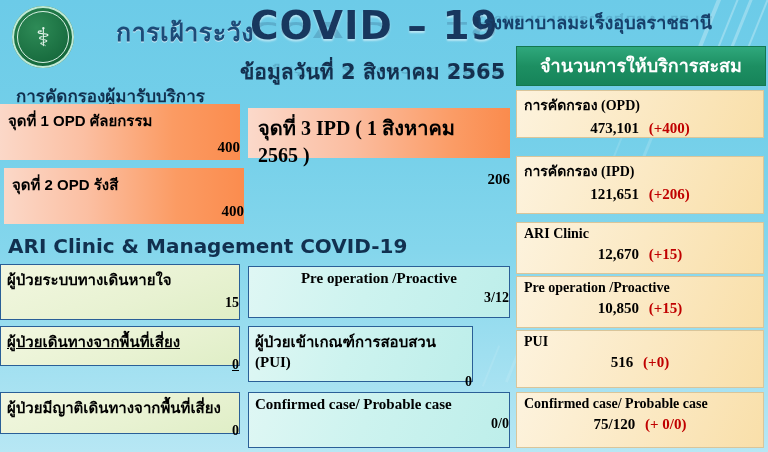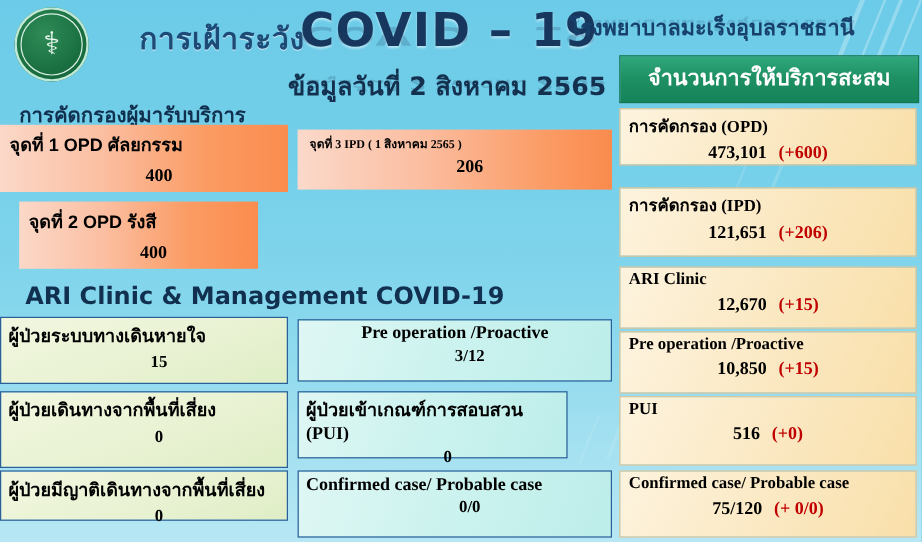--- a/index.html
+++ b/index.html
@@ -49,46 +49,46 @@
   .datetxt{position:absolute;left:240px;top:55px;font-size:21px;font-weight:bold;color:#14304f;
         font-family:"DejaVu Sans","Liberation Sans",sans-serif;}
   .datetxt-refl{position:absolute;left:240px;top:80px;font-size:21px;font-weight:bold;
         color:rgba(20,48,79,.20);font-family:"DejaVu Sans","Liberation Sans",sans-serif;
         transform:scaleY(-.55);transform-origin:top;}
 
   
   .sec-head{position:absolute;font-weight:bold;color:#11304f;
             font-family:"DejaVu Sans","Liberation Sans",sans-serif;}
   #screen-head{left:16px;top:82px;font-size:17px;}
-  #ari-head{left:21px;top:234px;font-size:20px;}
+  #ari-head{left:8px;top:234px;font-size:20px;}
 
   
   .card{position:absolute;box-sizing:border-box;}
   .card .lbl{font-weight:bold;color:#000;font-family:"DejaVu Sans","Liberation Sans",sans-serif;}
-  .card .val{font-weight:bold;color:#000;font-family:"Liberation Serif",serif;text-align:center;padding-left:25px;}
+  .card .val{font-weight:bold;color:#000;font-family:"Liberation Serif",serif;text-align:right;padding-left:25px;}
 
   
   .orange{background:linear-gradient(90deg,#fbd8c8 0%,#fbbfa2 35%,#fb9b63 72%,#fb8c4e 100%);}
   .orange .lbl{font-size:15px;padding:5px 4px 0 8px;font-family:Liberation Sans, sans-serif;}
   .orange .val{font-size:15px;margin-top:6px;}
 
   #box-opd1{left:0;top:104px;width:240px;height:56px;}
-  #box-opd2{left:16px;top:168px;width:199px;height:56px;}
+  #box-opd2{left:4px;top:168px;width:240px;height:56px;}
   #box-ipd3{left:248px;top:108px;width:262px;height:50px;
             background:linear-gradient(90deg,#fbd9ca 0%,#fbbda0 40%,#fb9c66 78%,#fa8b4d 100%);}
-  #box-ipd3 .lbl{font-size:10px;padding:4px 15px 0 10px;font-family:"Liberation Serif",serif;}
+  #box-ipd3 .lbl{font-size:20px;padding:4px 15px 0 10px;font-family:"Liberation Serif",serif;}
   #box-ipd3 .val{font-size:15px;margin-top:4px;}
 
   
   .greenbox{background:linear-gradient(160deg,#f2f7e0 0%,#e8f2d2 60%,#dfeec6 100%);
             border:1.5px solid #2a5f97;}
   .greenbox .lbl{font-size:15px;padding:3px 0 0 6px;font-family:"Liberation Serif",serif;}
   .greenbox .val{font-size:14px;margin-top:3px;}
   #ari-l1{left:0;top:264px;width:240px;height:56px;}
-  #ari-l2{left:0;top:326px;width:240px;height:64px;}
+  #ari-l2{left:0;top:326px;width:240px;height:40px;text-decoration:underline;}
   #ari-l3{left:0;top:392px;width:240px;height:42px;}
 
   
   .cyanbox{background:linear-gradient(110deg,#dff7f4 0%,#cdf3ef 45%,#bdeeea 100%);
            border:1.5px solid #2a5f97;}
   .cyanbox .lbl{font-size:15px;font-family:"Liberation Serif",serif;padding:3px 0 0 6px;}
   .cyanbox .lbl.center{text-align:center;padding-left:0;}
   .cyanbox .val{font-size:14px;margin-top:3px;}
   #ari-m1{left:248px;top:266px;width:262px;height:52px;}
   #ari-m2{left:248px;top:326px;width:225px;height:56px;}
@@ -189,21 +189,21 @@
   </div>
 
   <div id="cum-head">
     <div class="t">จำนวนการให้บริการสะสม</div>
   </div>
 
   <div class="yellowbox" id="cum1">
     <div class="lbl">การคัดกรอง (OPD)</div>
     <div class="valrow">
       <span>473,101</span>
-      <span class="delta">(+600)</span>
+      <span class="delta">(+400)</span>
     </div>
   </div>
 
   <div class="yellowbox" id="cum2">
     <div class="lbl">การคัดกรอง (IPD)</div>
     <div class="valrow">
       <span>121,651</span>
       <span class="delta">(+206)</span>
     </div>
   </div>

